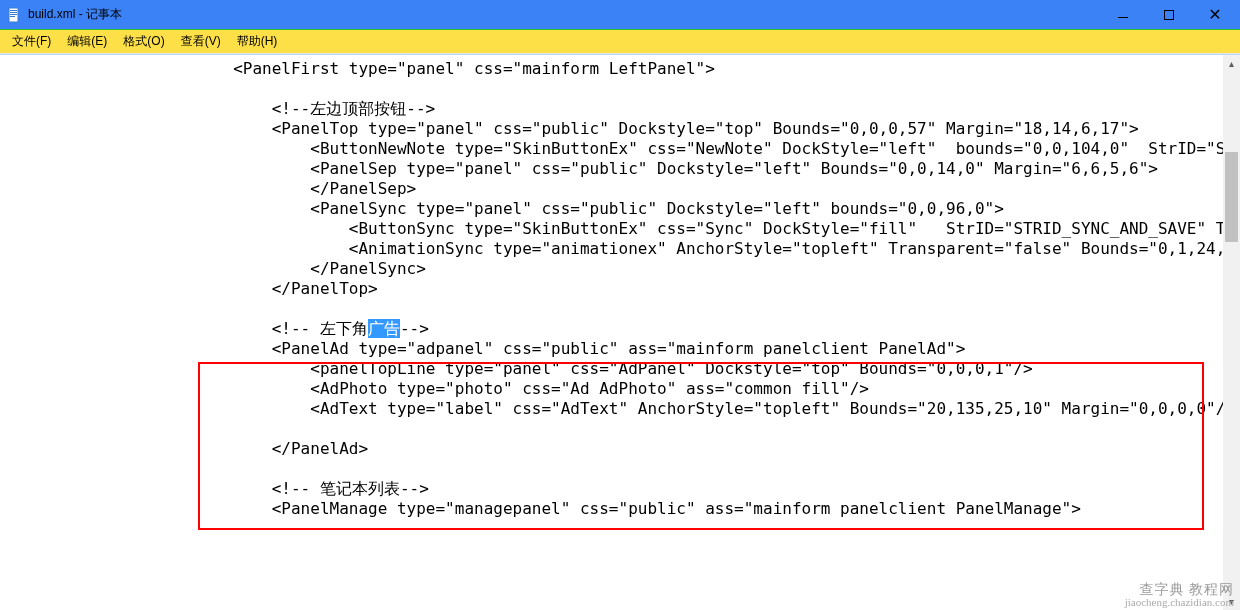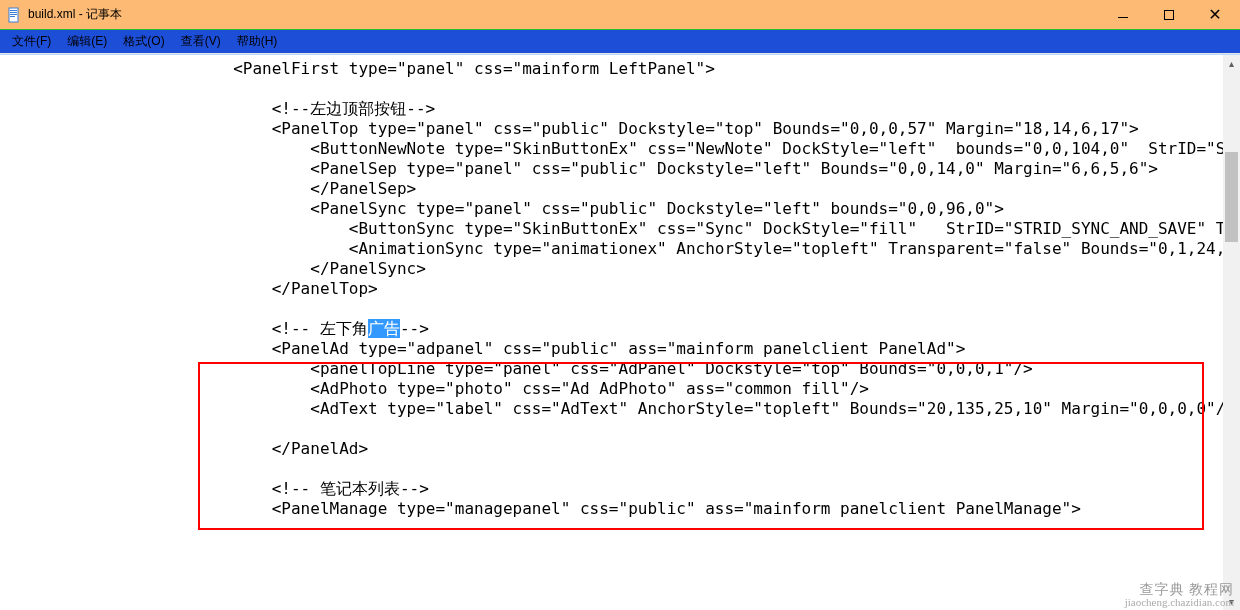--- a/index.html
+++ b/index.html
@@ -5,21 +5,21 @@
   * { margin: 0; padding: 0; box-sizing: border-box; }
   body {
     font-family: "Microsoft YaHei", sans-serif;
     background: #fff;
     width: 1240px;
     height: 610px;
     overflow: hidden;
     position: relative;
   }
   .titlebar {
-    background: #fdba74;
+    background: #3b82f6;
     height: 30px;
     display: flex;
     align-items: center;
     padding: 0 2px 0 6px;
     color: #000;
     font-size: 12px;
     border-bottom: 1px solid #2cbf2c;
   }
   .titlebar .file-icon {
     width: 16px; height: 16px;
@@ -34,21 +34,21 @@
     width: 46px; height: 30px;
     display: flex; align-items: center; justify-content: center;
     font-size: 14px;
     color: #000;
   }
   .winbtn.min span { width:10px; height:1px; background:#000; display:block; margin-top:6px;}
   .winbtn.max span { width:10px; height:10px; border:1px solid #000; display:block;}
   .winbtn.close span { font-size:16px; line-height:1; }
 
   .menubar {
-    background: #1d4ed8;
+    background: #fde047;
     height: 24px;
     display: flex;
     align-items: center;
     padding: 10px 4px;
     font-size: 12px;
     border-bottom: 1px solid #e5e5e5;
   }
   .menubar .menu-item { padding: 2px 8px; }
 
   .editor-area {

